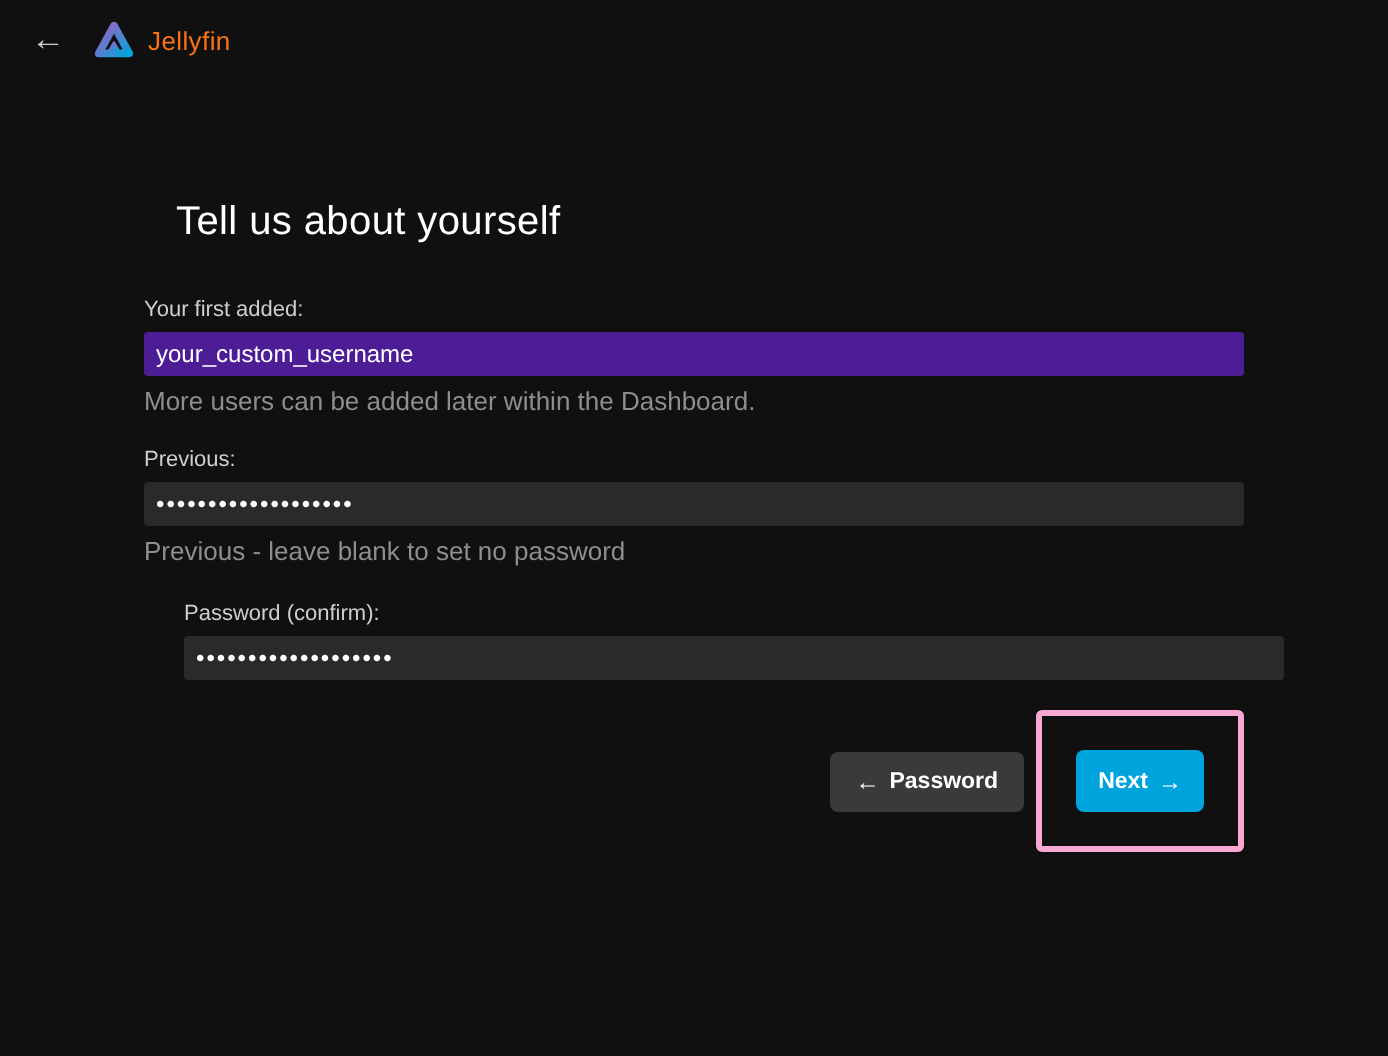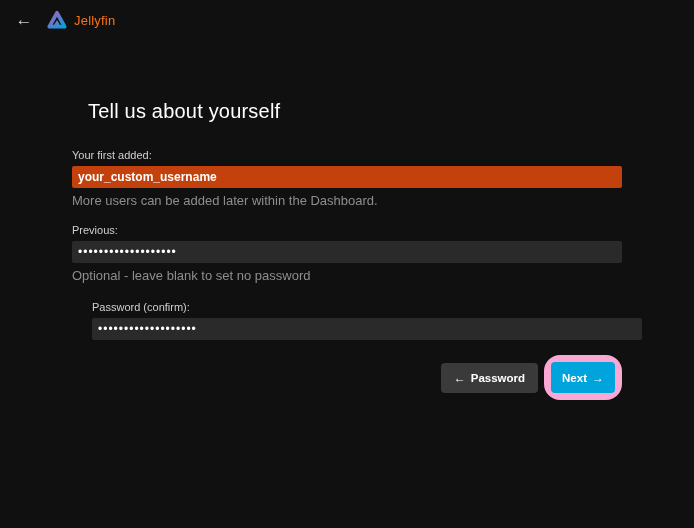--- a/index.html
+++ b/index.html
@@ -82,21 +82,21 @@
     margin-top: 5px;
     border: none;
     border-radius: 2px;
     background: #2a2a2a;
     color: #ffffff;
     font-size: 12px;
     padding: 0 6px;
     font-family: "Liberation Sans", sans-serif;
     outline: none;
   }
-  .text-input.focused { background: #c2410c; font-weight: bold; }
+  .text-input.focused { background: #4c1d95; }
   .text-input.password {
     font-size: 12px;
     letter-spacing: 1px;
   }
   .helper {
     margin-top: 5px;
     color: #8e8e8e;
     font-size: 13px;
   }
 
@@ -127,23 +127,23 @@
     margin-right: 6px;
   }
   .btn-prev .arrow { margin-right: 5px; }
   .btn-next {
     background: #00a4dc;
     height: 31px;
     padding: 0 11px;
   }
   .btn-next .arrow { margin-left: 5px; }
   .annotation-box {
-    border: 7px solid #f9a8d4;
-    border-radius: 16px;
-    padding: 0;
+    border: 3px solid #f9a8d4;
+    border-radius: 3px;
+    padding: 17px;
     display: inline-flex;
   }
 </style>
 </head>
 <body>
 
 <div class="app">
 
   <header class="topbar">
     <button class="back-btn">
@@ -171,21 +171,21 @@
 
     <div class="form-group">
       <label class="field-label">Your first added:</label>
       <input type="text" class="text-input focused" value="your_custom_username" style="">
       <div class="helper">More users can be added later within the Dashboard.</div>
     </div>
 
     <div class="form-group">
       <label class="field-label">Previous:</label>
       <input type="text" class="text-input password" value="•••••••••••••••••••" style="">
-      <div class="helper">Optional - leave blank to set no password</div>
+      <div class="helper">Previous - leave blank to set no password</div>
     </div>
 
     <div class="form-group confirm">
       <label class="field-label">Password (confirm):</label>
       <input type="text" class="text-input password" value="•••••••••••••••••••" style="">
     </div>
 
     <div class="button-row">
       <button class="btn btn-prev">
         <span class="arrow">←</span>

